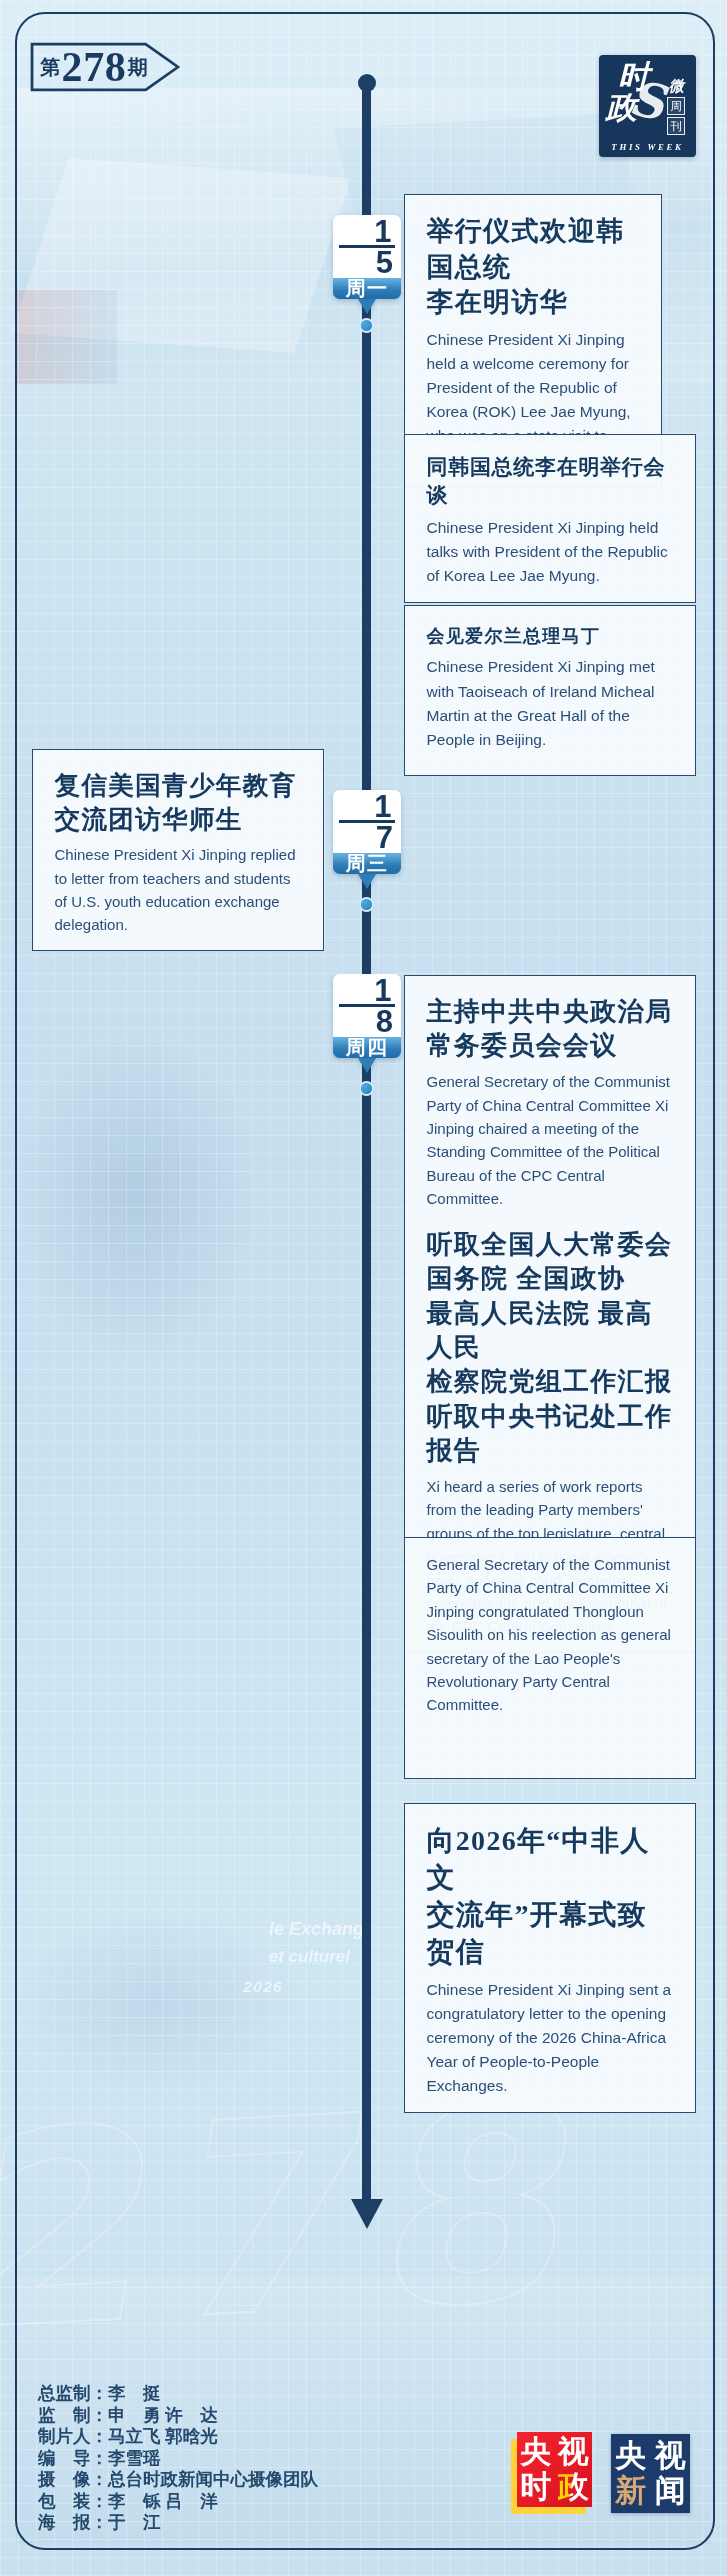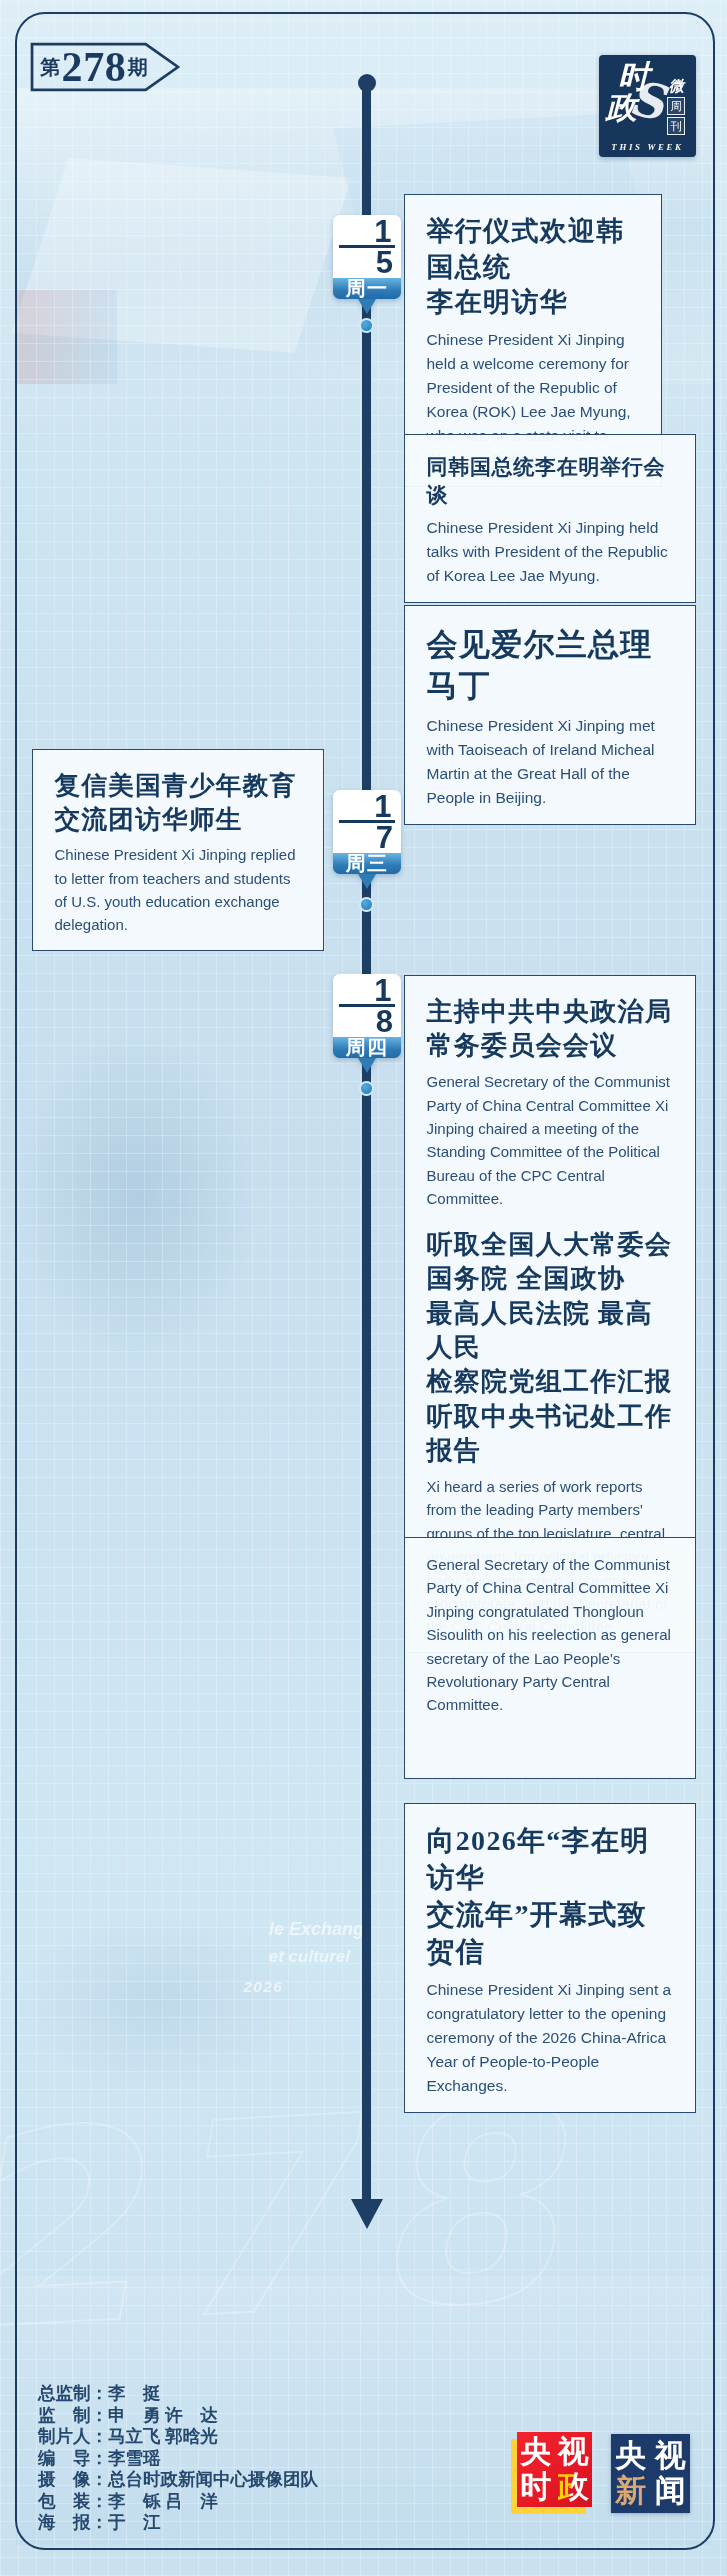--- a/index.html
+++ b/index.html
@@ -86,21 +86,21 @@
   .news-box{position:absolute;background:rgba(245,250,253,.96);border:1.3px solid #29496f;
     padding:15px 21.5px 13.5px 21.5px;box-sizing:border-box;color:#16395e;}
   .nb-title{font-family:"Liberation Serif","DejaVu Serif",serif;font-weight:bold;
     white-space:pre-line;letter-spacing:1.3px;line-height:1.32;margin:4px 0 6.7px 0;}
   .nb-body{font-size:15.5px;line-height:1.56;color:#2b4e78;letter-spacing:0;}
   .box-1{left:404px;top:194px;width:258px;min-height:222px;}
   .box-1 .nb-title{font-size:27px;}
   .box-2{left:404px;top:434px;width:292px;min-height:149px;}
   .box-2 .nb-title{font-size:21px;letter-spacing:0.7px;}
   .box-3{left:404px;top:605px;width:292px;min-height:171px;}
-  .box-3 .nb-title{font-size:31px;}
+  .box-3 .nb-title{font-size:18px;}
   .box-4{left:32px;top:749px;width:292px;min-height:201px;}
   .box-4 .nb-title{font-size:25.6px;}
   .box-4 .nb-body{font-size:15px;}
   .box-5{left:404px;top:931px;width:292px;min-height:579px;margin-top:44px;}
   .box-5 .nb-title{font-size:26px;}
   .box-5 .nb-body{font-size:15px;}
   .box-5 .nb-title2{margin-top:17.5px;}
   .box-6{left:404px;top:1537px;width:292px;min-height:242px;}
   .box-6 .nb-title{font-size:26px;}
   .box-6 .nb-body{font-size:15px;}
@@ -232,21 +232,21 @@
 检察院党组工作汇报
 听取中央书记处工作报告</div>
     <div class="nb-body">Xi heard a series of work reports from the leading Party members' groups of the top legislature, central government, top political advisory body, supreme court, supreme procuratorate, and the Secretariat of the CPC Central Committee.</div>
   </div>
 
   <div class="news-box box-6">
     <div class="nb-body">General Secretary of the Communist Party of China Central Committee Xi Jinping congratulated Thongloun Sisoulith on his reelection as general secretary of the Lao People's Revolutionary Party Central Committee.</div>
   </div>
 
   <div class="news-box box-7">
-    <div class="nb-title">向2026年“李在明访华
+    <div class="nb-title">向2026年“中非人文
 交流年”开幕式致贺信</div>
     <div class="nb-body">Chinese President Xi Jinping sent a congratulatory letter to the opening ceremony of the 2026 China-Africa Year of People-to-People Exchanges.</div>
   </div>
 
   <div class="credits">
     <div class="credit-row"><span>总监制：</span><span>李　挺</span></div>
     <div class="credit-row"><span>监　制：</span><span>申　勇 许　达</span></div>
     <div class="credit-row"><span>制片人：</span><span>马立飞 郭晗光</span></div>
     <div class="credit-row"><span>编　导：</span><span>李雪瑶</span></div>
     <div class="credit-row"><span>摄　像：</span><span>总台时政新闻中心摄像团队</span></div>

